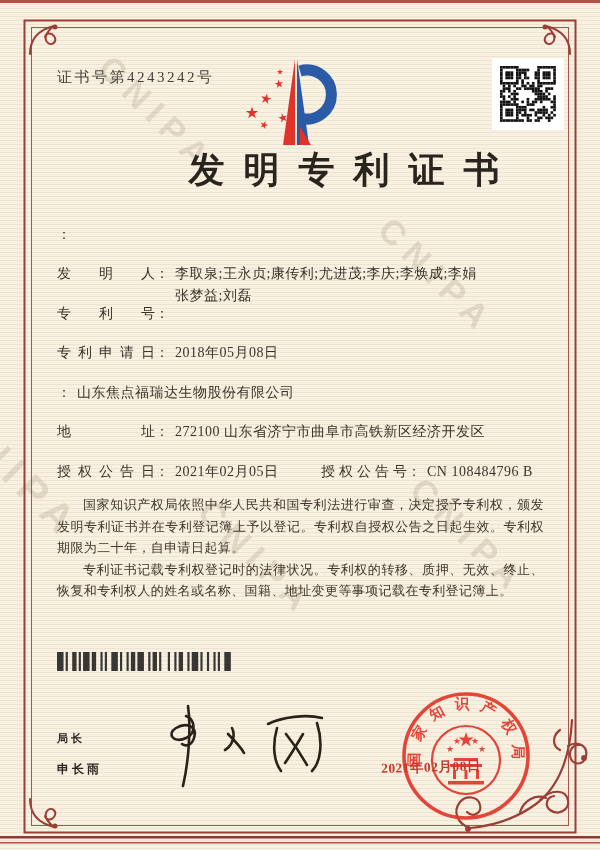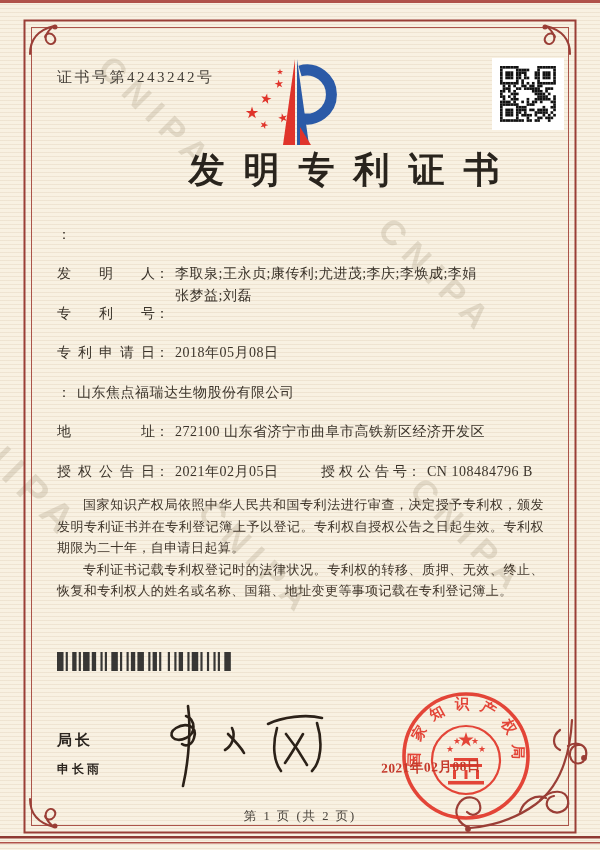--- a/index.html
+++ b/index.html
@@ -27,21 +27,21 @@
   .flabel{display:inline-block;width:98px;text-align:justify;text-align-last:justify;flex:none;}
   .flabel2{display:inline-block;width:86px;text-align:justify;text-align-last:justify;flex:none;}
   .colon{flex:none;margin-right:6px;}
   .fvalue{flex:1;letter-spacing:.5px;}
   .fv-fixed{flex:none;width:146px;letter-spacing:.5px;}
   
   #body-text{left:57px;top:494px;width:487px;font-size:13px;line-height:21.6px;
              text-align:justify;color:#3f352a;z-index:3;}
   #body-text p{margin:0;text-indent:2em;letter-spacing:.4px;}
   
-  #sig-title{left:57px;top:731px;font-size:15px;letter-spacing:3px;color:#2c2620;font-weight:600;}
+  #sig-title{left:57px;top:731px;font-size:11px;letter-spacing:3px;color:#2c2620;font-weight:600;}
   #sig-name{left:57px;top:761px;font-size:12px;letter-spacing:3px;color:#2c2620;font-weight:600;font-family:Liberation Mono, monospace;}
   
   #seal{left:396px;top:686px;width:140px;height:140px;z-index:4;}
   #seal-date{left:381px;top:758px;width:140px;font-size:13.5px;font-weight:bold;
              color:#c5392b;letter-spacing:.5px;transform:rotate(-1.5deg);z-index:5;}
   
   #footer{left:0;top:808px;width:100%;text-align:center;font-size:12.5px;
           letter-spacing:2px;color:#46413a;z-index:3;}
   
   #qr{left:492px;top:58px;width:72px;height:72px;background:#ffffff;z-index:3;}
@@ -476,15 +476,14 @@
         <rect x="54" y="78" width="32" height="3"></rect>
         <rect x="57" y="84" width="3" height="9"></rect>
         <rect x="68.5" y="84" width="3" height="9"></rect>
         <rect x="80" y="84" width="3" height="9"></rect>
         <rect x="52" y="95" width="36" height="3.5"></rect>
       </g>
     </g>
   </svg>
   <div class="abs" id="seal-date">2021年02月08日</div>
 
-  <div class="abs" id="footer">第 1 页 (共 2 页)</div>
 
 </div>
 
 </body></html>

